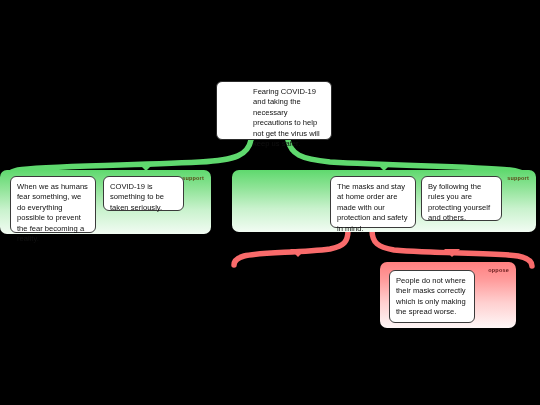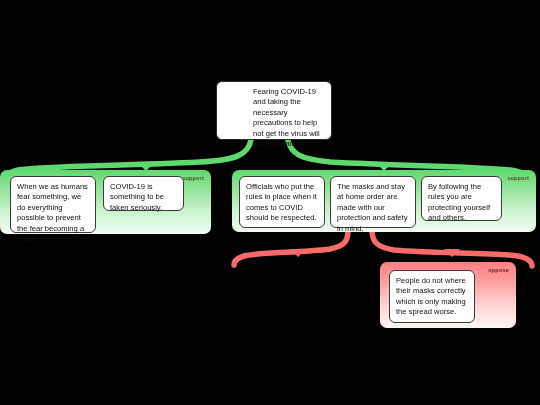--- a/index.html
+++ b/index.html
@@ -94,21 +94,20 @@
   <div class="claim root" style="left:216px; top:81px; width:116px; height:59px;">Fearing COVID-19 and taking the necessary precautions to help not get the virus will keep us safer.</div>
 
   <div class="group support" style="left:0px; top:170px; width:211px; height:64px;">
     <span class="group-label">support</span>
     <div class="claim" style="left:10px; top:6px; width:86px; height:57px;">When we as humans fear something, we do everything possible to prevent the fear becoming a reality.</div>
     <div class="claim" style="left:103px; top:6px; width:81px; height:35px;">COVID-19 is something to be taken seriously.</div>
   </div>
 
   <div class="group support" style="left:232px; top:170px; width:304px; height:62px;">
     <span class="group-label">support</span>
-    <div class="claim" style="left:7px; top:6px; width:86px; height:52px;">Officials who put the rules in place when it comes to COVID should be respected.</div>
     <div class="claim" style="left:189px; top:6px; width:81px; height:45px;">By following the rules you are protecting yourself and others.</div>
     <div class="claim" style="left:98px; top:6px; width:86px; height:52px;">The masks and stay at home order are made with our protection and safety in mind.</div>
   </div>
 
 
   <div class="group oppose" style="left:380px; top:262px; width:136px; height:66px;">
     <span class="group-label">oppose</span>
     <div class="claim" style="left:9px; top:8px; width:86px; height:53px;">People do not where their masks correctly which is only making the spread worse.</div>
   </div>
 

